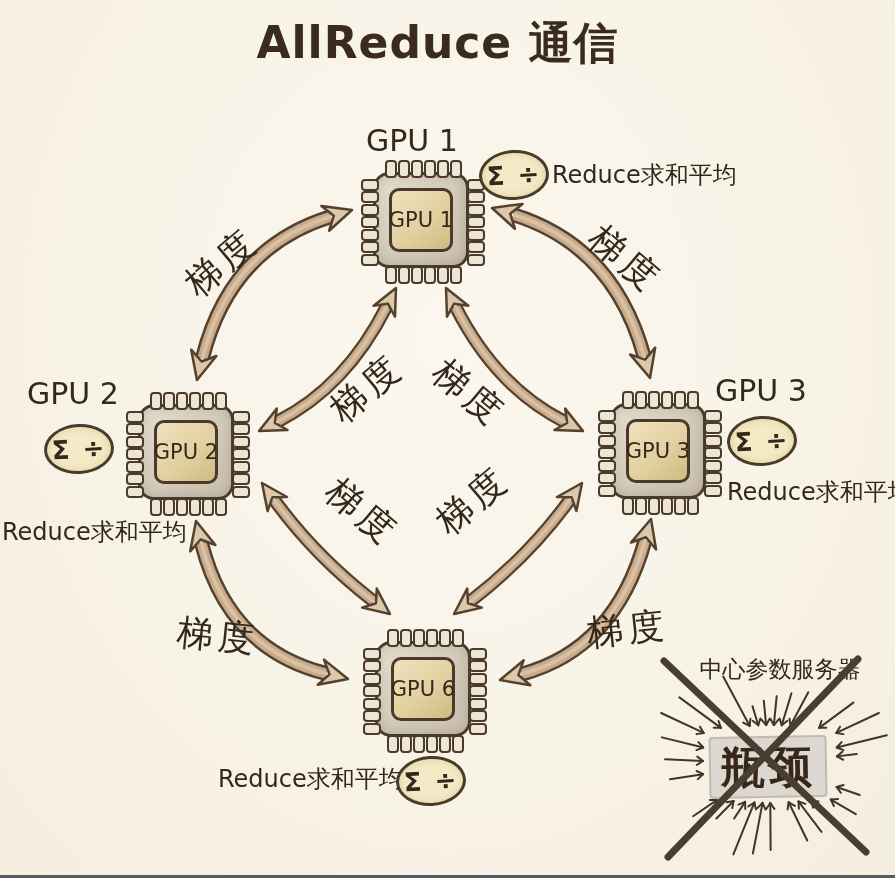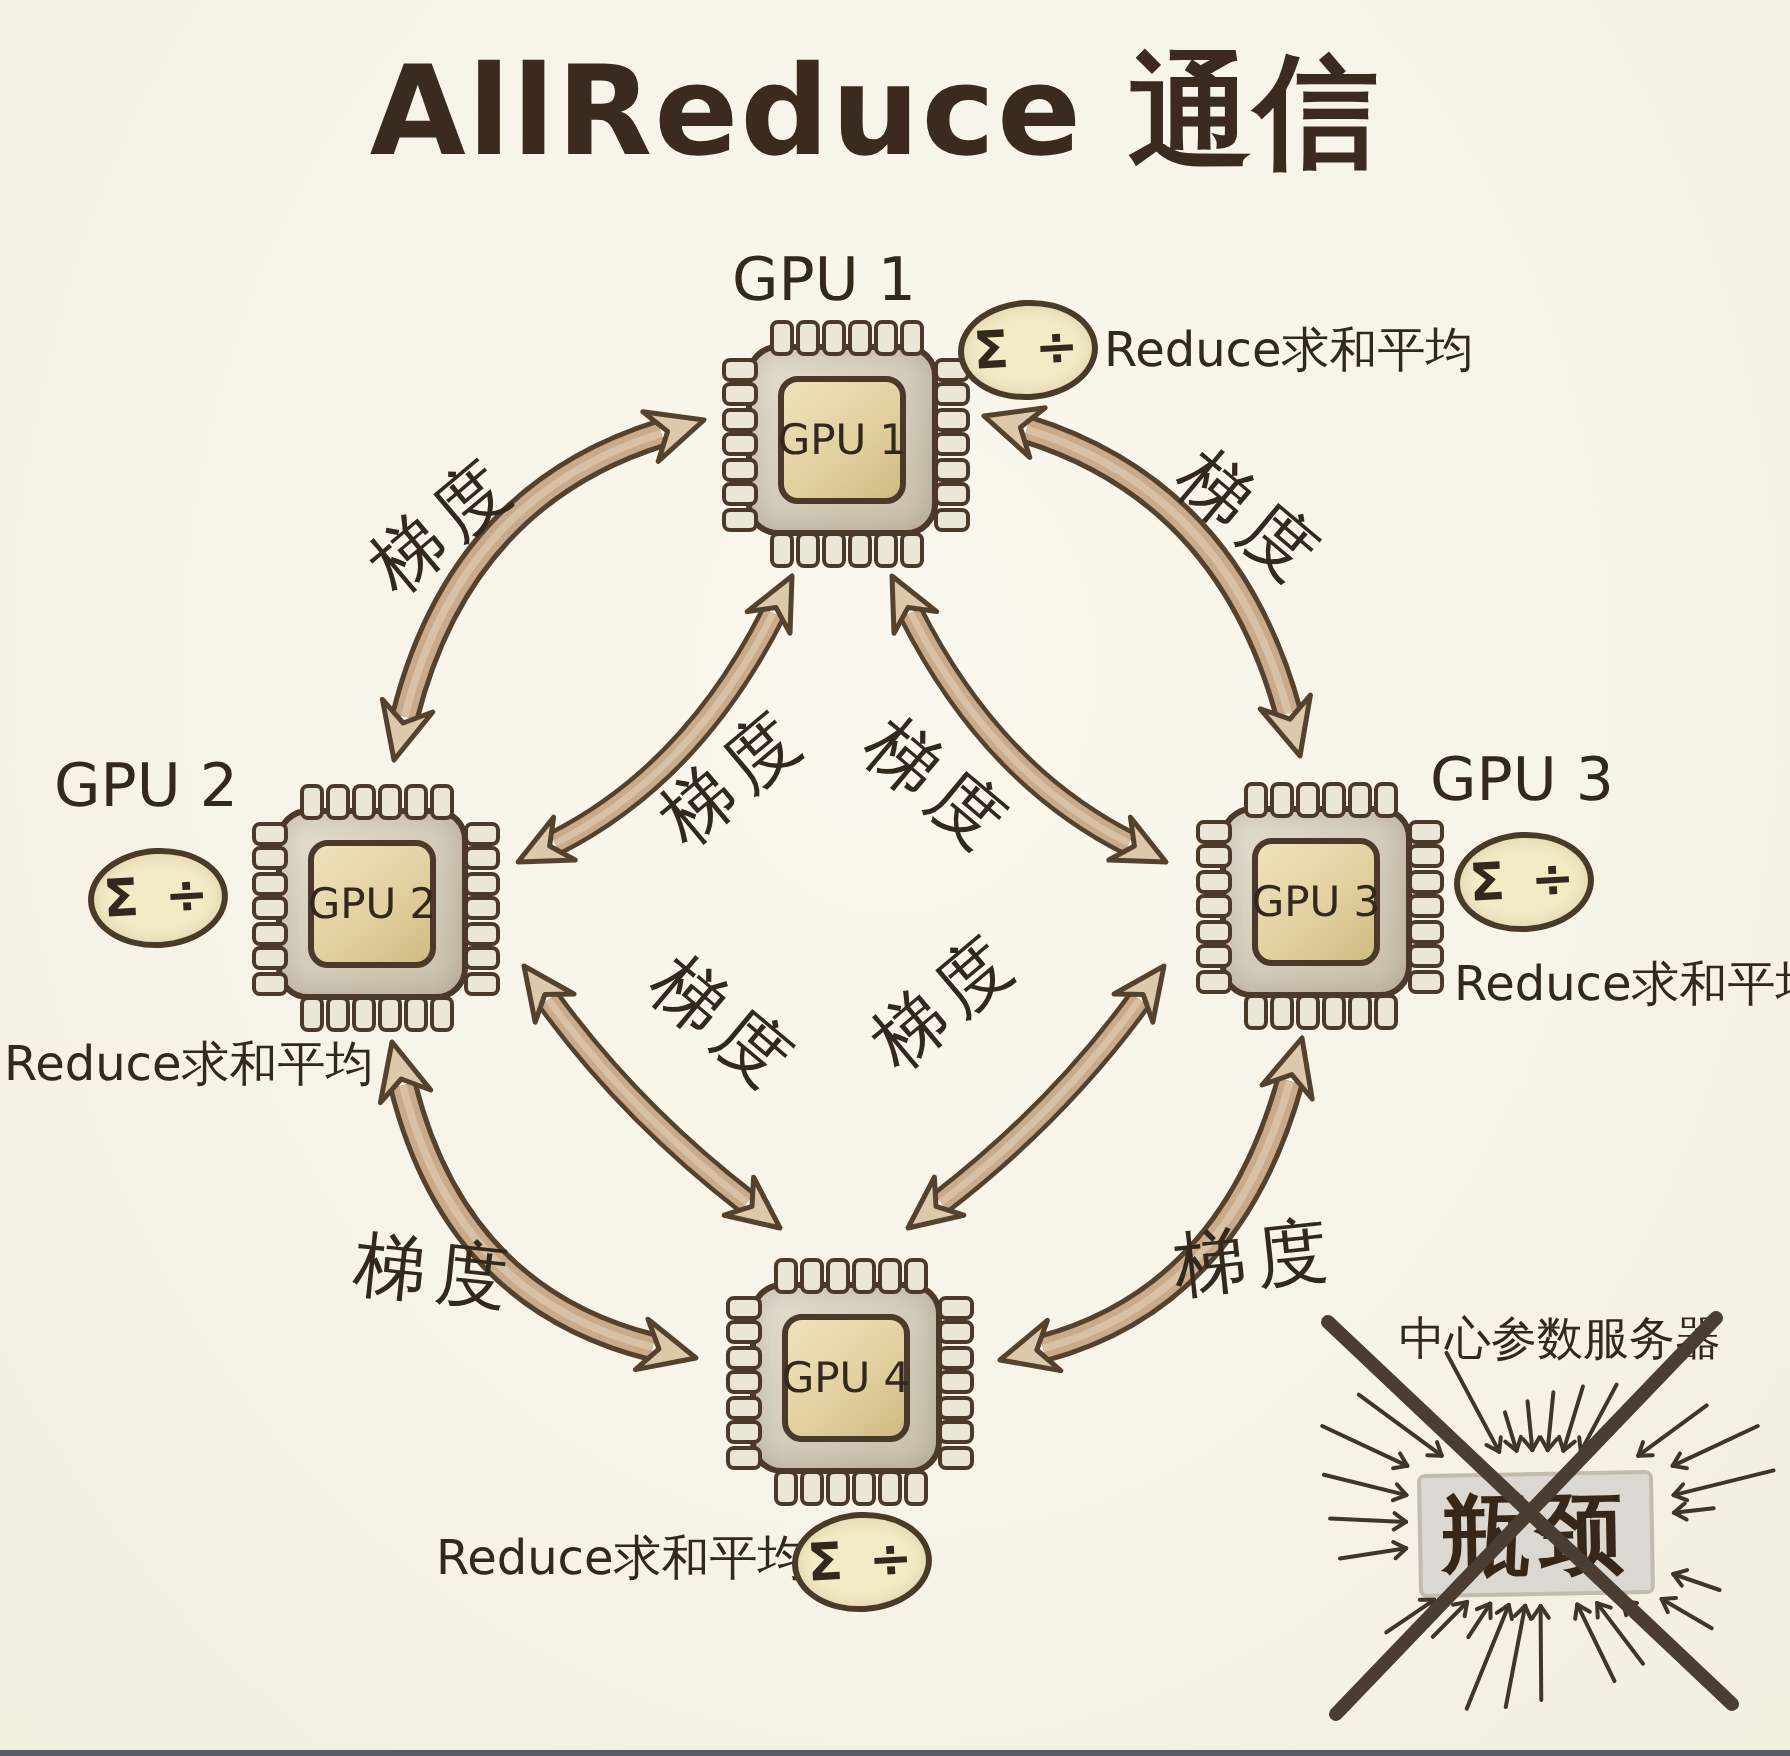--- a/index.html
+++ b/index.html
@@ -8,21 +8,21 @@
     background:radial-gradient(ellipse at 50% 38%, #fbf7ee 0%, #f8f3e7 55%, #f4eedf 100%);
     font-family:"DejaVu Sans","Liberation Sans",sans-serif;color:#362a1e;
   }
   svg.layer{position:absolute;left:0;top:0;width:895px;height:878px;}
   #arrows{z-index:1;}
   #content{position:absolute;left:0;top:0;width:895px;height:878px;z-index:2;}
   #overlay{z-index:3;pointer-events:none;}
 
   .title{
     position:absolute;left:0;right:20px;top:14px;text-align:center;
-    font-size:62px;font-weight:bold;color:#3a2b1e;letter-spacing:1px;
+    font-size:44px;font-weight:bold;color:#3a2b1e;letter-spacing:1px;
   }
 
   
   .chip{position:absolute;width:120px;height:120px;}
   .chip-body{
     position:absolute;left:12px;top:12px;width:90px;height:90px;
     border:3px solid #4b3a2a;border-radius:16px;
     background:linear-gradient(135deg,#e7e1d3 0%,#d6cfbe 45%,#c9c1ae 100%);
     box-shadow:inset 0 0 14px rgba(110,90,70,.30);
   }
@@ -225,21 +225,21 @@
         <div class="pin" style="left: 0px; top: 81px; width: 14px; height: 8px;"></div>
         <div class="pin" style="left: 106px; top: 81px; width: 14px; height: 8px;"></div>
         <div class="pin" style="left: 0px; top: 93.5px; width: 14px; height: 8px;"></div>
         <div class="pin" style="left: 106px; top: 93.5px; width: 14px; height: 8px;"></div>
       </div>
     <div class="badge" style="left:727px;top:416px;">Σ ÷</div>
     <div class="caption" style="left:727px;top:476px;">Reduce求和平均</div>
 
     <div class="chip" style="left:363px;top:629px;">
       <div class="chip-body"></div>
-      <div class="chip-die">GPU 4</div>
+      <div class="chip-die">GPU 6</div>
     <div class="pin" style="left: 23.5px; top: 0px; width: 8px; height: 14px;"></div>
         <div class="pin" style="left: 23.5px; top: 106px; width: 8px; height: 14px;"></div>
         <div class="pin" style="left: 36.5px; top: 0px; width: 8px; height: 14px;"></div>
         <div class="pin" style="left: 36.5px; top: 106px; width: 8px; height: 14px;"></div>
         <div class="pin" style="left: 49.5px; top: 0px; width: 8px; height: 14px;"></div>
         <div class="pin" style="left: 49.5px; top: 106px; width: 8px; height: 14px;"></div>
         <div class="pin" style="left: 62.5px; top: 0px; width: 8px; height: 14px;"></div>
         <div class="pin" style="left: 62.5px; top: 106px; width: 8px; height: 14px;"></div>
         <div class="pin" style="left: 75.5px; top: 0px; width: 8px; height: 14px;"></div>
         <div class="pin" style="left: 75.5px; top: 106px; width: 8px; height: 14px;"></div>

